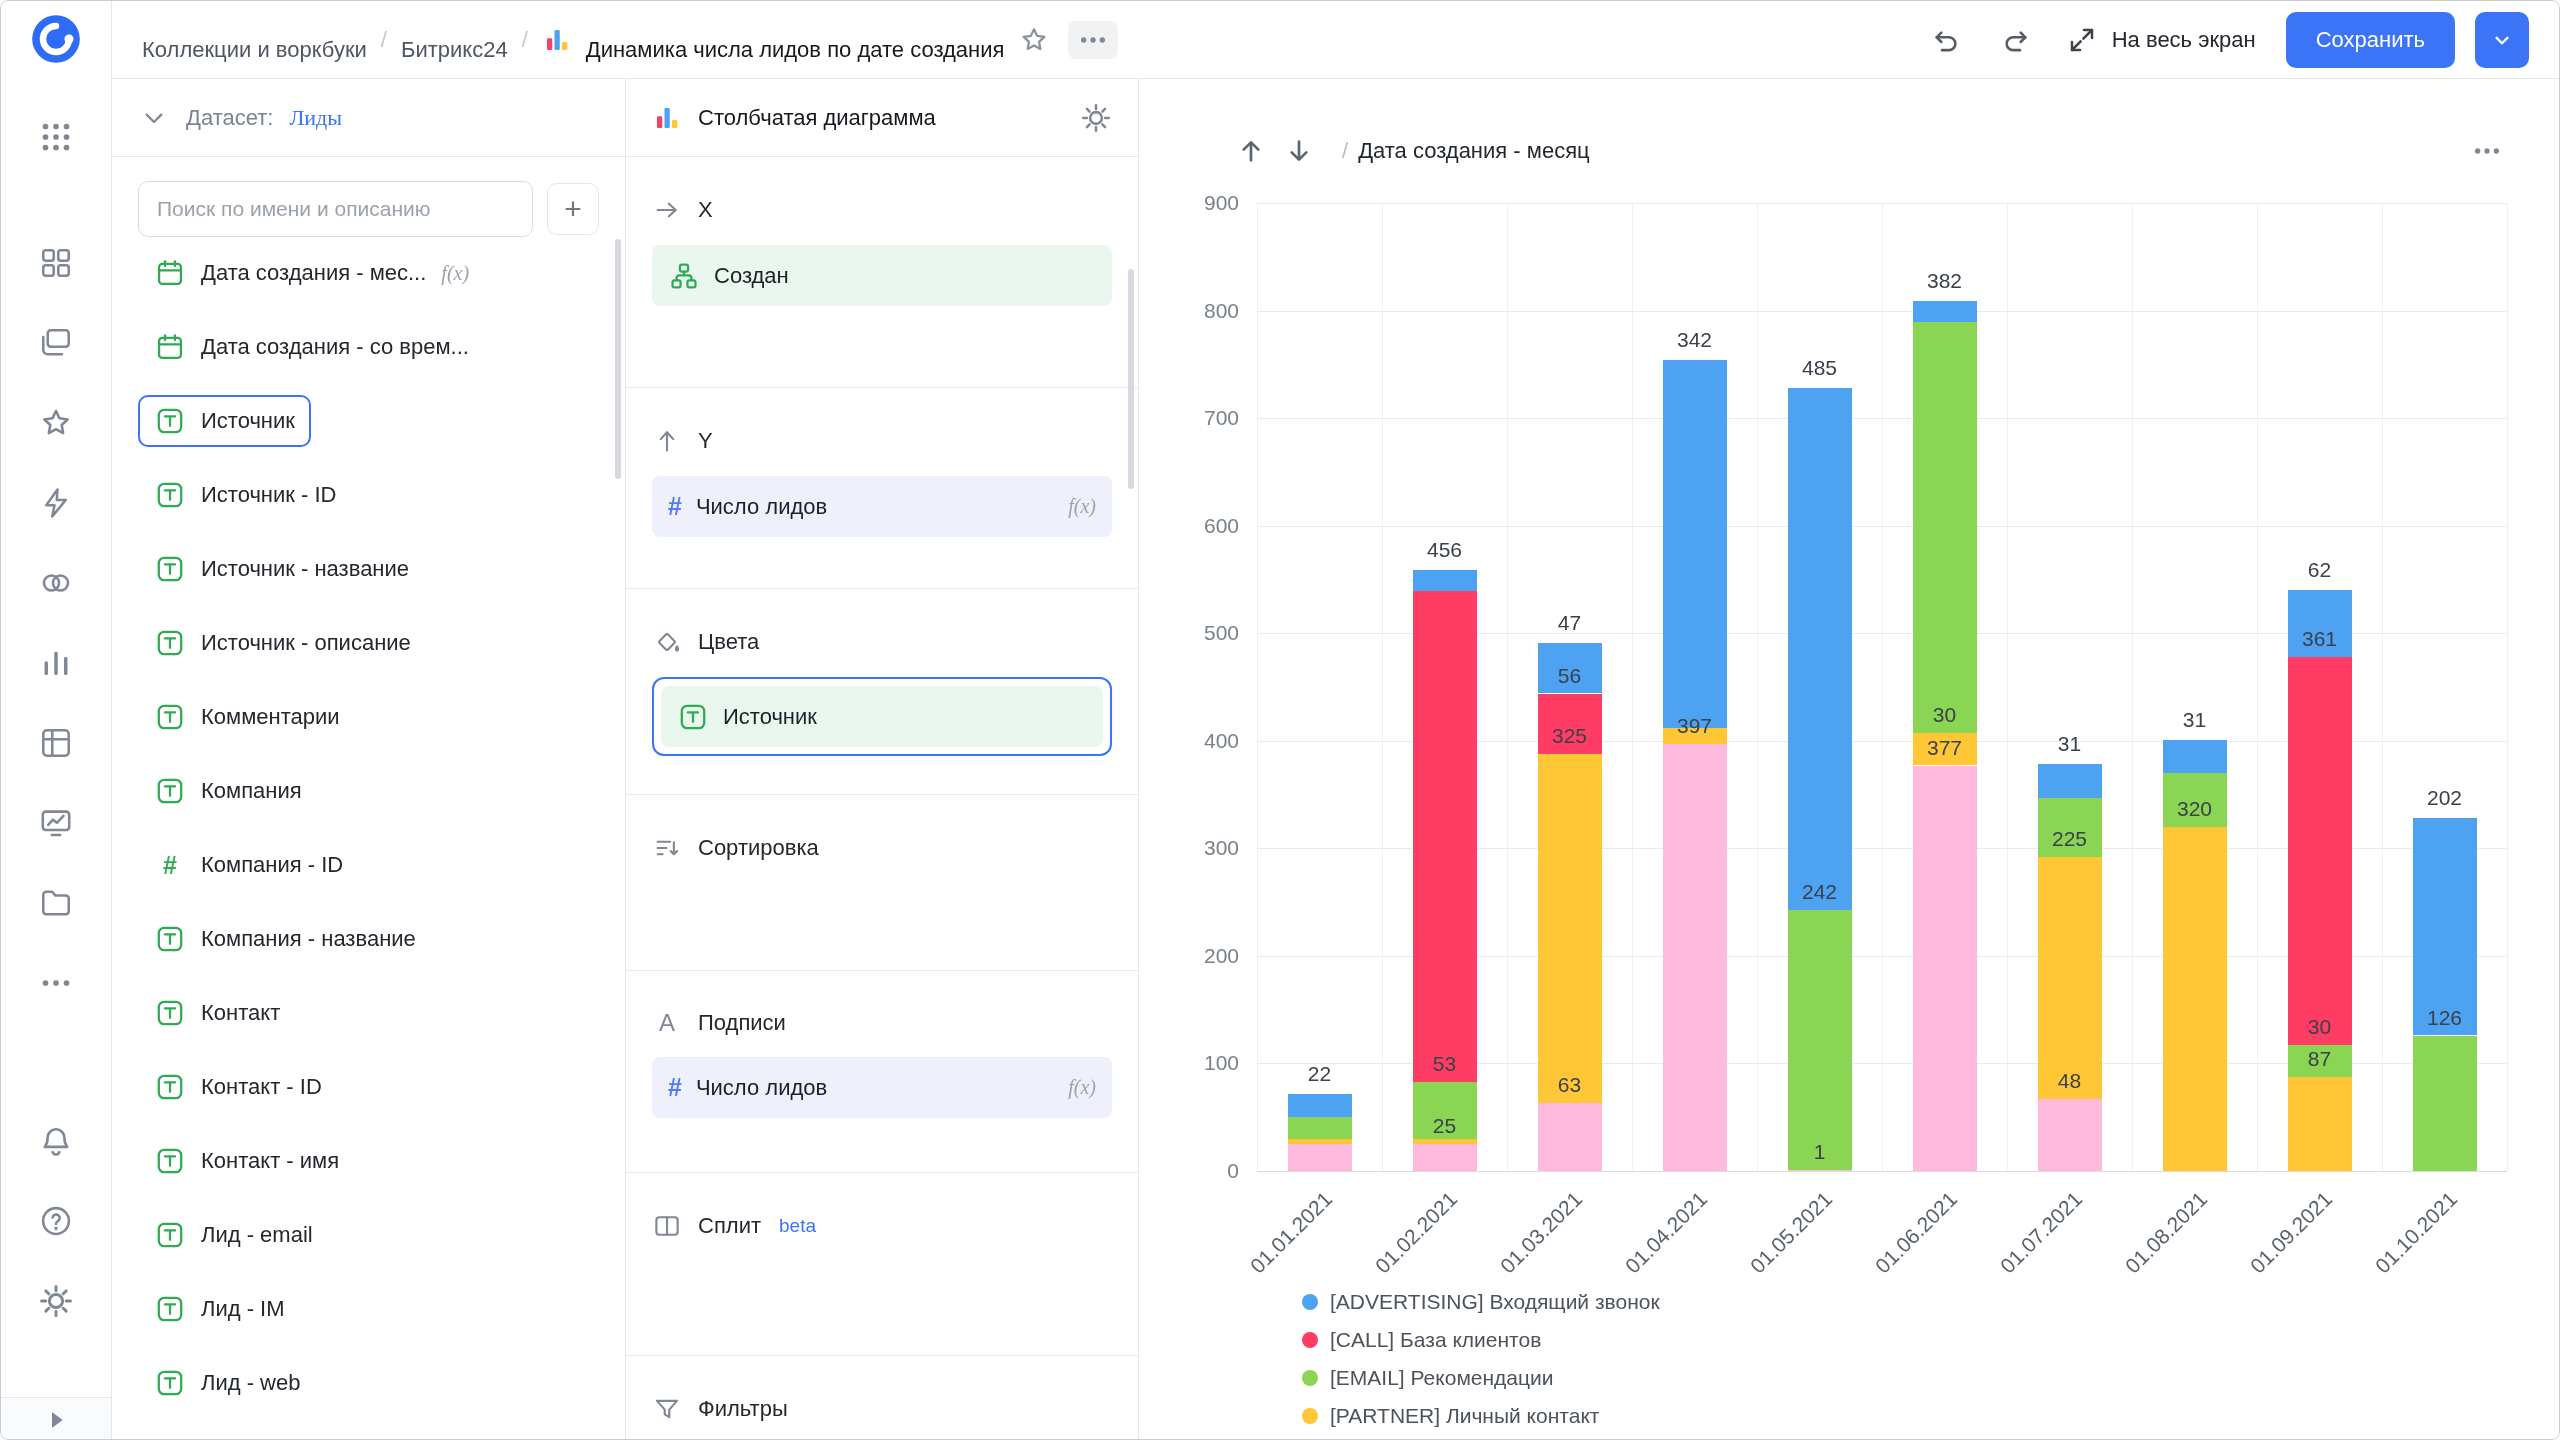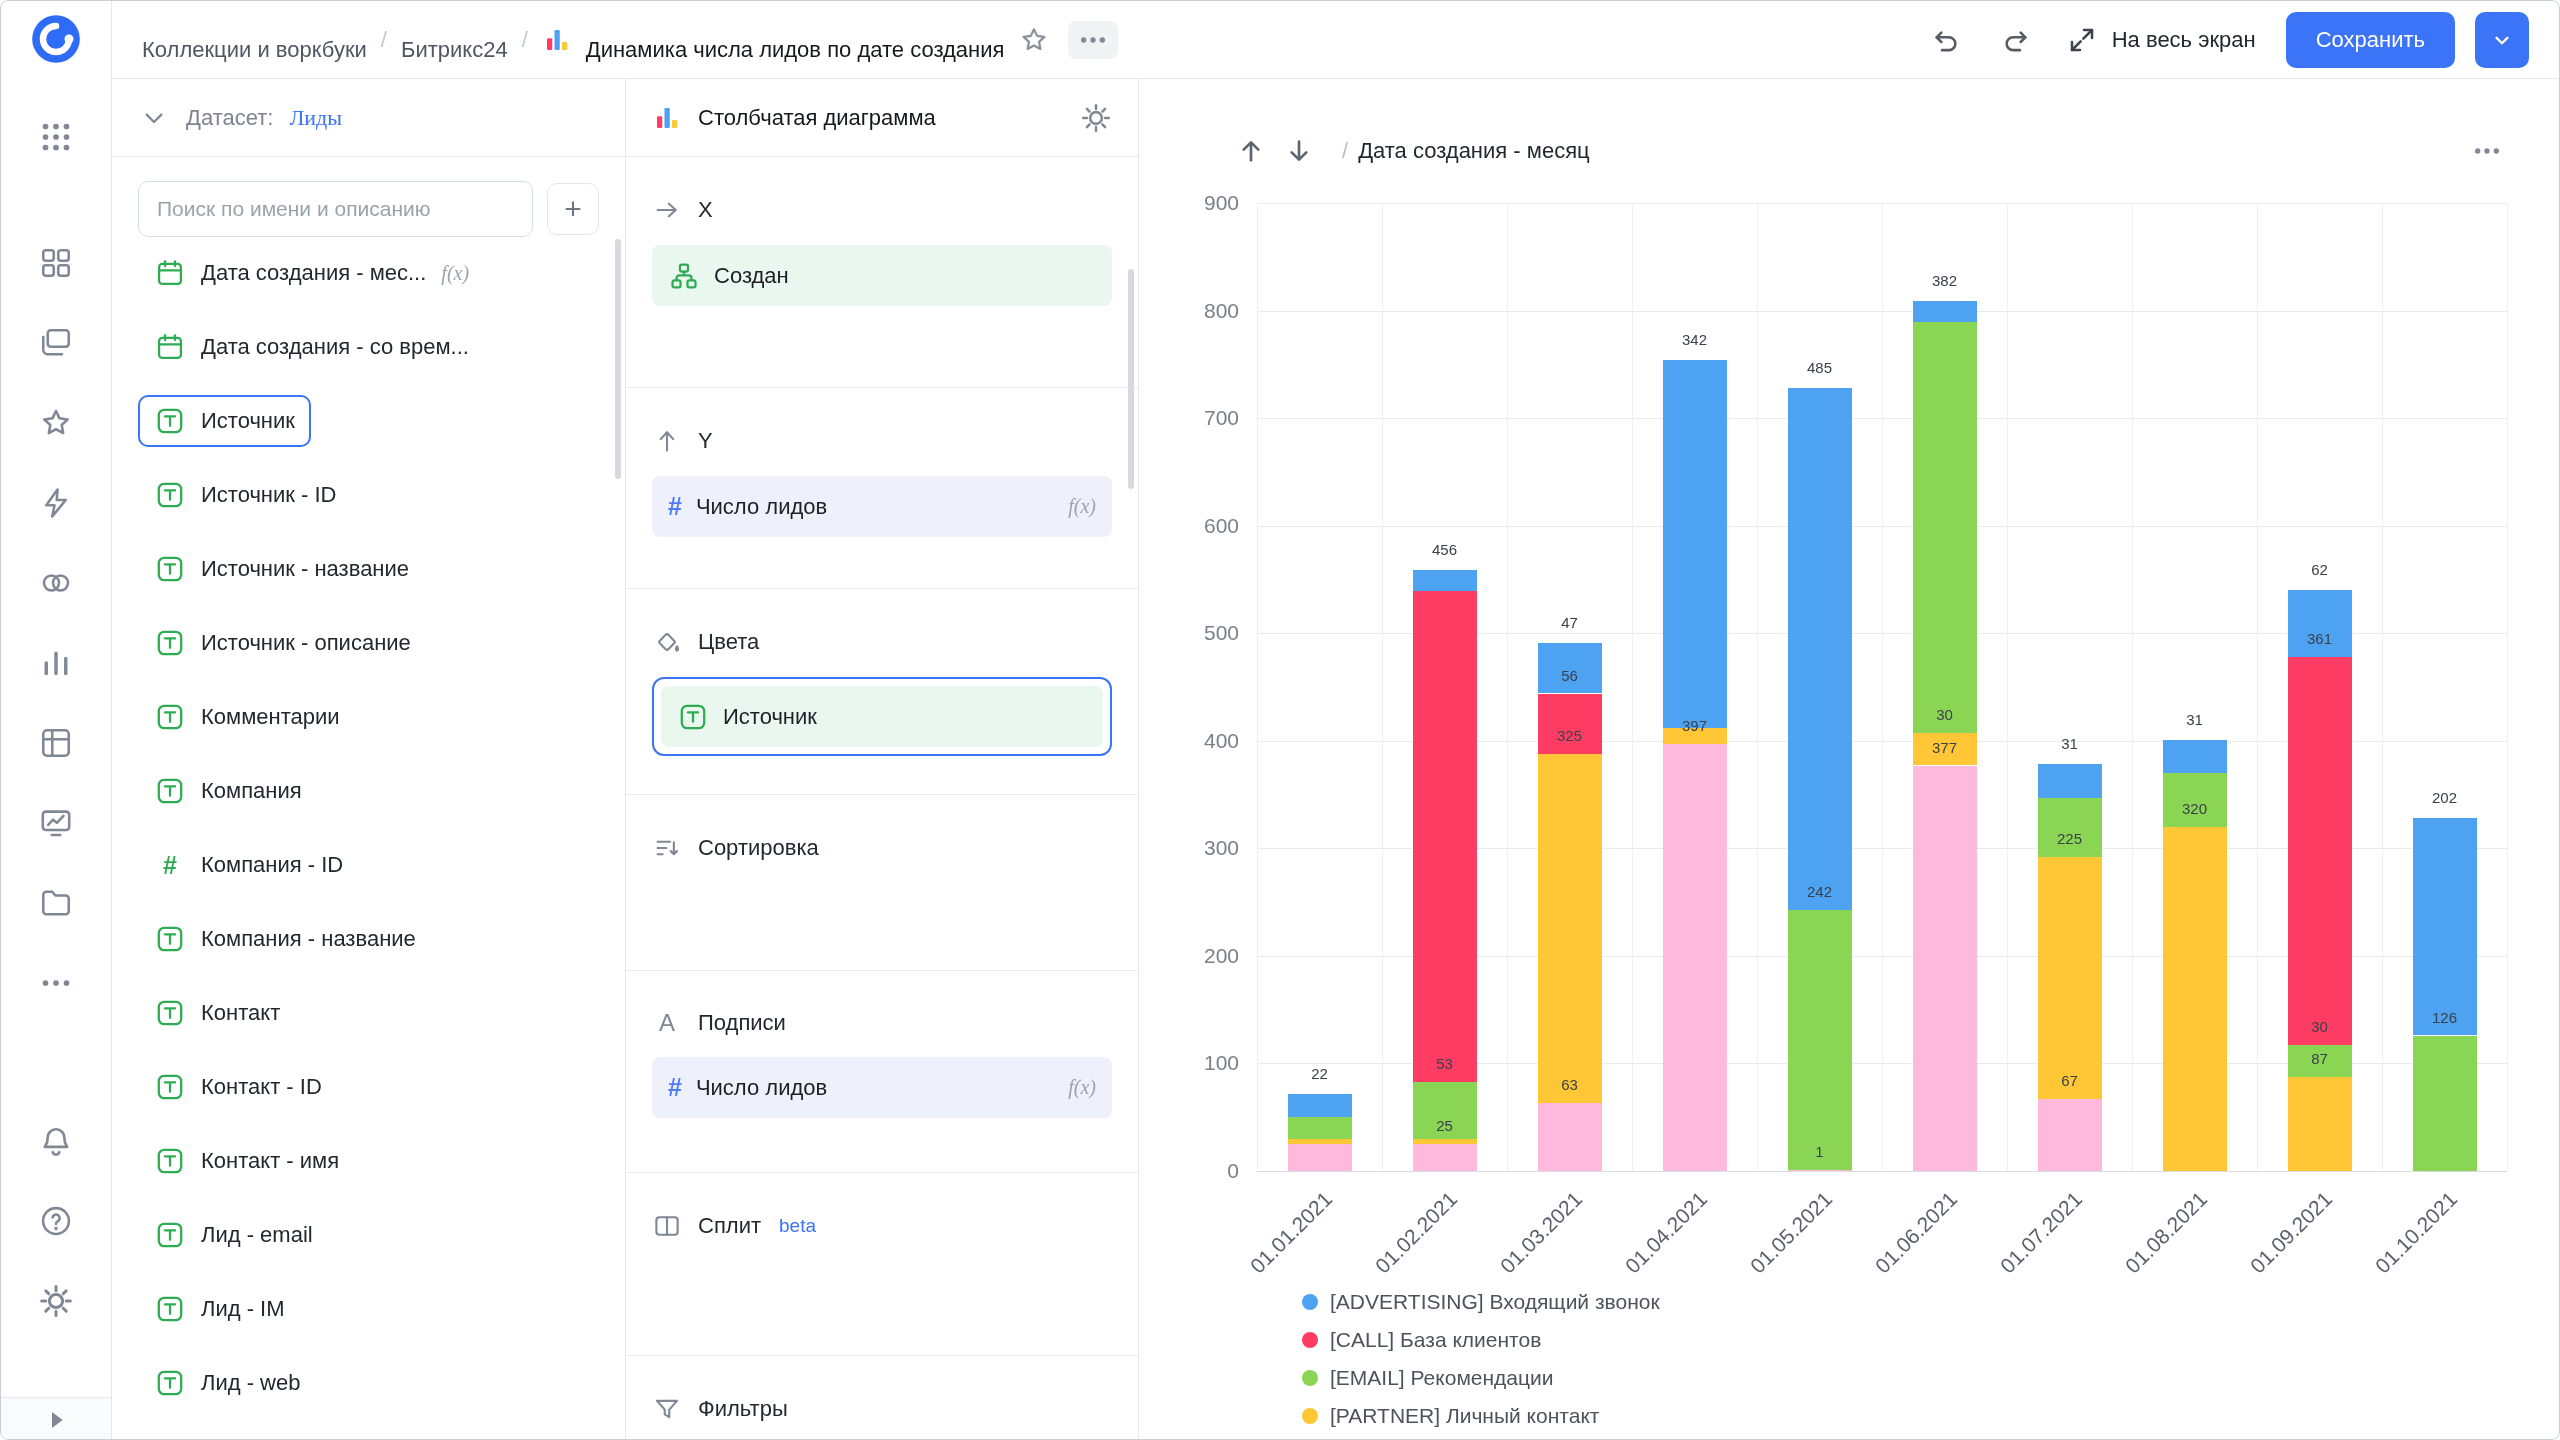--- a/index.html
+++ b/index.html
@@ -94,21 +94,21 @@
   .drill-sep{color:#b9bfc7; margin-left:14px;}
   .drill-path{color:#23272e;}
   .chart-more{margin-left:auto; cursor:pointer;}
   .plot{position:absolute; left:117px; top:123px; width:1250px; height:968px;}
   .gridline-h{position:absolute; left:0; right:0; height:1px; background:#e9ebee;}
   .gridline-h.zero{background:#d9dce0;}
   .gridline-v{position:absolute; top:0; bottom:0; width:1px; background:#eef0f3;}
   .ylabel{position:absolute; left:-100px; width:82px; text-align:right; transform:translateY(-50%);
           font-size:21px; color:#78808a;}
   .bar-seg{position:absolute;}
-  .bar-label{position:absolute; font-size:15px; color:#3a414a; transform:translateX(-50%);
+  .bar-label{position:absolute; font-size:21px; color:#3a414a; transform:translateX(-50%);
              white-space:nowrap; height:24px; line-height:24px;}
   .xlabel{position:absolute; width:150px; text-align:right; font-size:21px; color:#59616c;
           transform-origin:100% 0; transform:rotate(-45deg); white-space:nowrap;}
   .legend{position:absolute; left:117px; top:1210px; width:1250px; display:flex; justify-content:center;}
   .legend-inner{width:1160px; display:flex; flex-wrap:wrap; column-gap:40px; row-gap:14px;flex-direction:column;}
   .legend-item{display:flex; align-items:center; gap:12px; font-size:21px; color:#4c535b; cursor:pointer;}
   .legend-dot{width:16px; height:16px; border-radius:50%; flex:0 0 auto;}
 </style>
 </head>
 <body>
@@ -666,21 +666,21 @@
         <div class="bar-seg" style="left:655.5px;top:119.4px;width:64px;height:410.9px;background:#8AD554"></div>
         <div class="bar-seg" style="left:655.5px;top:97.9px;width:64px;height:21.5px;background:#4DA2F1"></div>
         <div class="bar-label" style="left:687.5px;top:532.5px">377</div>
         <div class="bar-label" style="left:687.5px;top:500.2px">30</div>
         <div class="bar-label" style="left:687.5px;top:65.9px">382</div>
         <div class="xlabel" style="left:537.5px;top:984px">01.06.2021</div>
         <div class="bar-seg" style="left:780.5px;top:895.9px;width:64px;height:72.1px;background:#FFB9DD"></div>
         <div class="bar-seg" style="left:780.5px;top:653.9px;width:64px;height:242.0px;background:#FFC636"></div>
         <div class="bar-seg" style="left:780.5px;top:594.8px;width:64px;height:59.2px;background:#8AD554"></div>
         <div class="bar-seg" style="left:780.5px;top:561.4px;width:64px;height:33.3px;background:#4DA2F1"></div>
-        <div class="bar-label" style="left:812.5px;top:865.9px">67</div>
+        <div class="bar-label" style="left:812.5px;top:865.9px">48</div>
         <div class="bar-label" style="left:812.5px;top:623.9px">225</div>
         <div class="bar-label" style="left:812.5px;top:529.4px">31</div>
         <div class="xlabel" style="left:662.5px;top:984px">01.07.2021</div>
         <div class="bar-seg" style="left:905.5px;top:623.8px;width:64px;height:344.2px;background:#FFC636"></div>
         <div class="bar-seg" style="left:905.5px;top:570.0px;width:64px;height:53.8px;background:#8AD554"></div>
         <div class="bar-seg" style="left:905.5px;top:536.7px;width:64px;height:33.3px;background:#4DA2F1"></div>
         <div class="bar-label" style="left:937.5px;top:593.8px">320</div>
         <div class="bar-label" style="left:937.5px;top:504.7px">31</div>
         <div class="xlabel" style="left:787.5px;top:984px">01.08.2021</div>
         <div class="bar-seg" style="left:1030.5px;top:874.4px;width:64px;height:93.6px;background:#FFC636"></div>

